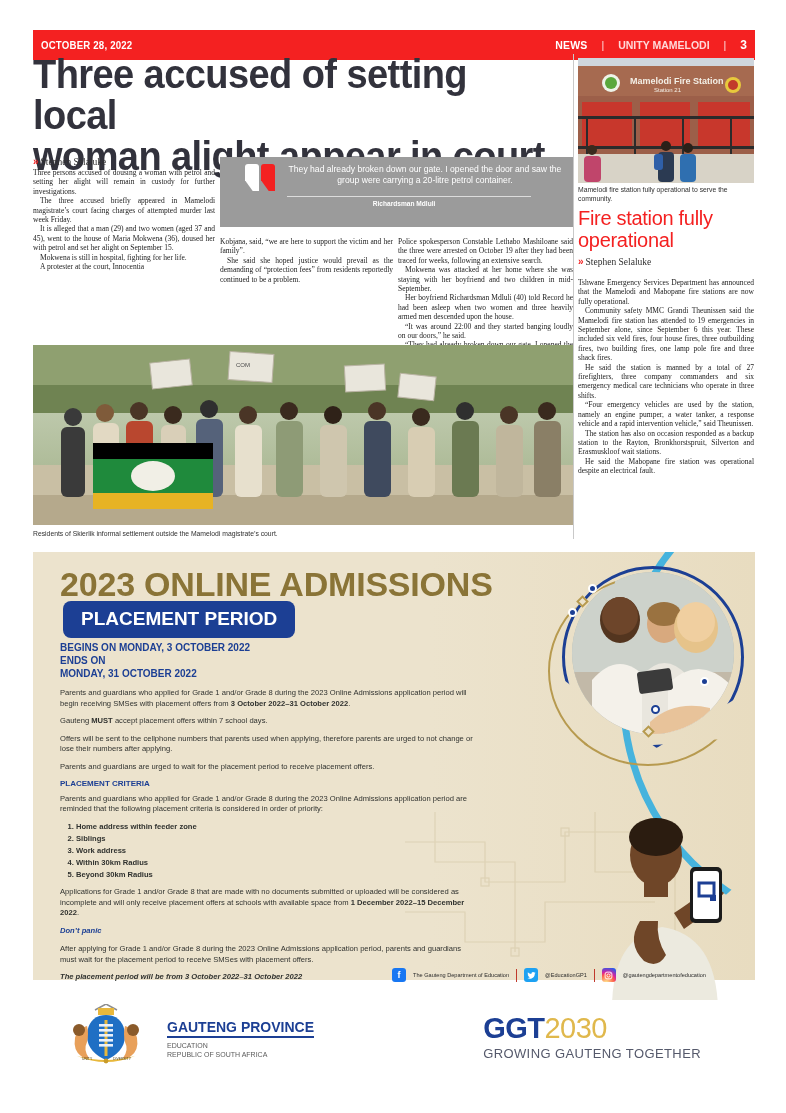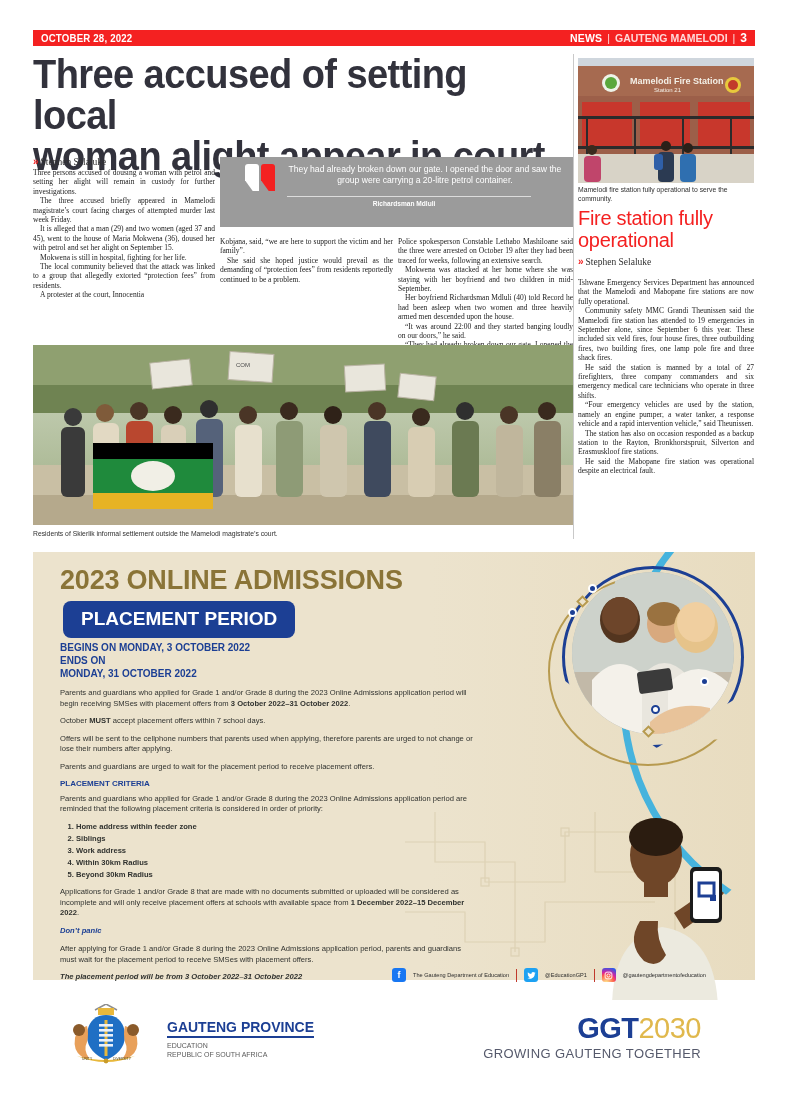--- a/index.html
+++ b/index.html
@@ -1,22 +1,22 @@
 <!DOCTYPE html>
 <html><head>
 <meta charset="utf-8">
 <style>
   html,body{margin:0;padding:0;background:#fff;}
   body{width:786px;height:1113px;font-family:"Liberation Sans",sans-serif;-webkit-font-smoothing:antialiased;}
   .page{position:relative;width:786px;height:1113px;background:#ffffff;overflow:hidden;}
 
   
-  .masthead{position:absolute;left:33px;top:30px;width:722px;height:16px;background:#f42121;display:flex;align-items:center;justify-content:space-between;padding:0 8px;box-sizing:border-box;}
+  .masthead{position:absolute;left:33px;top:30px;width:722px;height:30px;background:#f42121;display:flex;align-items:center;justify-content:space-between;padding:0 8px;box-sizing:border-box;}
   .masthead .date{color:#fff;font-weight:bold;font-size:10.5px;letter-spacing:.2px;font-family:"Liberation Sans Narrow","Liberation Sans",sans-serif;transform:scaleX(.92);transform-origin:left center;}
-  .masthead .right{display:flex;align-items:center;gap:5px;color:#fff;font-weight:bold;font-size:10.5px;}
+  .masthead .right{display:flex;align-items:center;gap:14px;color:#fff;font-weight:bold;font-size:10.5px;}
   .masthead .right .sep{font-weight:normal;opacity:.85;}
   .masthead .right .sect{letter-spacing:.2px;}
   .masthead .right .pub{color:#ffd9d9;font-weight:bold;}
   .masthead .right .pg{font-size:12px;}
 
   
   .headline{position:absolute;left:33px;top:54px;width:540px;color:#32323c;
     font-family:"Liberation Sans Narrow","Liberation Sans",sans-serif;
     font-weight:bold;font-size:40px;line-height:41px;letter-spacing:-.6px;}
   .headline span{display:block;transform:scaleX(.95);transform-origin:left center;}
@@ -60,21 +60,21 @@
     font-family:"Liberation Sans",sans-serif;font-weight:normal;font-size:20px;line-height:22px;letter-spacing:-.3px;}
   .byline2{position:absolute;left:578px;top:256px;}
   .c4{left:578px;top:278px;width:176px;}
 
   
   .ad{position:absolute;left:33px;top:552px;width:722px;height:530px;background:#ece3cd;overflow:hidden;}
   .ad-bg-cream{position:absolute;inset:0;background:linear-gradient(90deg,#ece3cd 0%,#ece3cd 55%,#e8dcc0 100%);}
   .ad-white-bl{position:absolute;left:0;bottom:0;width:470px;height:102px;background:#ffffff;}
   .ad-white-right{position:absolute;right:0;bottom:0;width:252px;height:102px;background:#ffffff;}
   .ad-swoosh{position:absolute;right:-40px;top:-20px;width:330px;height:400px;border:7px solid #2aace2;border-radius:50%;opacity:.85;clip-path:polygon(0 0,55% 0,55% 100%,0 100%);}
-  .ad-title{position:absolute;left:60px;top:565px;color:#8a7437;font-weight:bold;font-size:27px;letter-spacing:-.2px;font-family:"Liberation Sans",sans-serif;}
+  .ad-title{position:absolute;left:60px;top:565px;color:#8a7437;font-weight:bold;font-size:34px;letter-spacing:-.2px;font-family:"Liberation Sans",sans-serif;}
   .ad-badge{position:absolute;left:63px;top:601px;background:#1c3f94;color:#fff;font-weight:bold;font-size:19px;padding:7px 18px 8px 18px;border-radius:8px;font-family:"Liberation Sans",sans-serif;}
   .ad-dates{position:absolute;left:60px;top:641px;color:#1c3f94;font-weight:bold;font-size:10px;line-height:13px;font-family:"Liberation Sans",sans-serif;}
   .ad-body{position:absolute;left:60px;top:688px;width:415px;color:#30322f;font-size:7.6px;line-height:10.5px;font-family:"Liberation Sans",sans-serif;}
   .ad-body p{margin:0 0 7px 0;}
   .ad-body b{font-weight:bold;}
   .ad-body .crit-head{color:#1c3f94;font-weight:bold;font-size:8px;margin-bottom:4px;}
   .ad-body ol{margin:0 0 7px 0;padding-left:16px;}
   .ad-body ol li{font-weight:bold;color:#30322f;margin-bottom:1.5px;}
   .ad-body .dontpanic{font-style:italic;font-weight:bold;color:#1c3f94;margin-bottom:8px;}
   .ad-body .closing{font-style:italic;font-weight:bold;color:#30322f;}
@@ -98,37 +98,37 @@
   .soc-tw{background:#1da1f2;}
   .soc-ig{background:radial-gradient(circle at 30% 107%,#fdf497 0%,#fd5949 45%,#d6249f 60%,#285aeb 90%);}
   .soc-div{width:1px;height:13px;background:#c0392b;}
 
   
   .footer{position:absolute;left:27px;top:1000px;width:722px;height:72px;background:#fff;}
   .coa{position:absolute;left:38px;top:4px;width:82px;height:62px;}
   .gp-text{position:absolute;left:140px;top:18px;font-family:"Liberation Sans",sans-serif;}
   .gp-text .t1{color:#1c3f94;font-weight:bold;font-size:14px;border-bottom:2px solid #1c3f94;display:inline-block;padding-bottom:1px;}
   .gp-text .t2{color:#5a5a5a;font-size:7px;margin-top:3px;line-height:9px;}
-  .ggt{position:absolute;right:48px;top:12px;text-align:right;font-family:"Liberation Sans",sans-serif;}
+  .ggt{position:absolute;right:48px;top:12px;text-align:left;font-family:"Liberation Sans",sans-serif;}
   .ggt .l1{font-size:29px;font-weight:bold;letter-spacing:-.5px;}
   .ggt .l1 .ggt-blue{color:#1c3f94;}
   .ggt .l1 .ggt-gold{color:#e0b84c;font-weight:normal;}
   .ggt .l2{color:#55596b;font-size:13px;letter-spacing:.4px;margin-top:1px;}
 </style>
 </head>
 <body>
 
 <div class="page">
 
   <div class="masthead">
     <div class="date">OCTOBER 28, 2022</div>
     <div class="right">
       <span class="sect">NEWS</span>
       <span class="sep">|</span>
-      <span class="pub">GAUTENG MAMELODI</span>
+      <span class="pub">UNITY MAMELODI</span>
       <span class="sep">|</span>
       <span class="pg">3</span>
     </div>
   </div>
 
   <div class="headline">
     <span>Three accused of setting local</span>
     <span>woman alight appear in court</span>
   </div>
 
@@ -147,21 +147,20 @@
     </div>
     <div class="pq-rule"></div>
     <div class="pq-attr">Richardsman Mdluli</div>
   </div>
 
   <div class="col c1 bodytext">
     <p class="first">Three persons accused of dousing a woman with petrol and setting her alight will remain in custody for further investigations.</p>
     <p>The three accused briefly appeared in Mamelodi magistrate’s court facing charges of attempted murder last week Friday.</p>
     <p>It is alleged that a man (29) and two women (aged 37 and 45), went to the house of Maria Mokwena (36), doused her with petrol and set her alight on September 15.</p>
     <p>Mokwena is still in hospital, fighting for her life.</p>
-    <p>The local community believed that the attack was linked to a group that allegedly extorted “protection fees” from residents.</p>
     <p>A protester at the court, Innocentia</p>
   </div>
 
   <div class="col c2 bodytext">
     <p class="first">Kobjana, said, “we are here to support the victim and her family”.</p>
     <p>She said she hoped justice would prevail as the demanding of “protection fees” from residents reportedly continued to be a problem.</p>
   </div>
 
   <div class="col c3 bodytext">
     <p class="first">Police spokesperson Constable Lethabo Mashiloane said the three were arrested on October 19 after they had been traced for weeks, following an extensive search.</p>
@@ -318,21 +317,21 @@
   <div class="byline byline2">
     <span class="arrows">»</span>
     <span>Stephen Selaluke</span>
   </div>
 
   <div class="col c4 bodytext">
     <p class="first">Tshwane Emergency Services Department has announced that the Mamelodi and Mabopane fire stations are now fully operational.</p>
     <p>Community safety MMC Grandi Theunissen said the Mamelodi fire station has attended to 19 emergencies in September alone, since September 6 this year. These included six veld fires, four house fires, three outbuilding fires, two building fires, one lamp pole fire and three shack fires.</p>
     <p>He said the station is manned by a total of 27 firefighters, three company commanders and six emergency medical care technicians who operate in three shifts.</p>
     <p>“Four emergency vehicles are used by the station, namely an engine pumper, a water tanker, a response vehicle and a rapid intervention vehicle,” said Theunissen.</p>
-    <p>The station has also on occasion responded as a backup station to the Rayton, Bronkhorstspruit, Silverton and Erasmuskloof fire stations.</p>
+    <p>The station has also on occasion responded as a backup station to the Rayton, Bronkhorstspruit, Silverton and Erasmuskloof wait stations.</p>
     <p>He said the Mabopane fire station was operational despite an electrical fault.</p>
   </div>
 
   <div class="ad">
     <div class="ad-bg-cream"></div>
     <svg class="ad-swoosh" viewBox="0 0 330 400" style="border:none;clip-path:none;">
       <path d="M250 -20 C120 60 120 300 300 380" stroke="#2aace2" stroke-width="7" fill="none"></path>
     </svg>
     <svg class="ad-circuit" viewBox="0 0 300 170">
       <g stroke="#b9a97c" stroke-width="1.2" fill="none">
@@ -407,21 +406,21 @@
   <div class="ad-title">2023 ONLINE ADMISSIONS</div>
   <div class="ad-badge">PLACEMENT PERIOD</div>
   <div class="ad-dates">
     <div>BEGINS ON MONDAY, 3 OCTOBER 2022</div>
     <div>ENDS ON</div>
     <div>MONDAY, 31 OCTOBER 2022</div>
   </div>
 
   <div class="ad-body">
     <p><span>Parents and guardians who applied for Grade 1 and/or Grade 8 during the 2023 Online Admissions application period will begin receiving SMSes with placement offers from </span><b>3 October 2022–31 October 2022</b><span>.</span></p>
-    <p><span>October </span><b>MUST</b><span> accept placement offers within 7 school days.</span></p>
+    <p><span>Gauteng </span><b>MUST</b><span> accept placement offers within 7 school days.</span></p>
     <p>Offers will be sent to the cellphone numbers that parents used when applying, therefore parents are urged to not change or lose their numbers after applying.</p>
     <p>Parents and guardians are urged to wait for the placement period to receive placement offers.</p>
     <div class="crit-head">PLACEMENT CRITERIA</div>
     <p>Parents and guardians who applied for Grade 1 and/or Grade 8 during the 2023 Online Admissions application period are reminded that the following placement criteria is considered in order of priority:</p>
     <ol>
       <li>Home address within feeder zone</li>
       <li>Siblings</li>
       <li>Work address</li>
       <li>Within 30km Radius</li>
       <li>Beyond 30km Radius</li>

